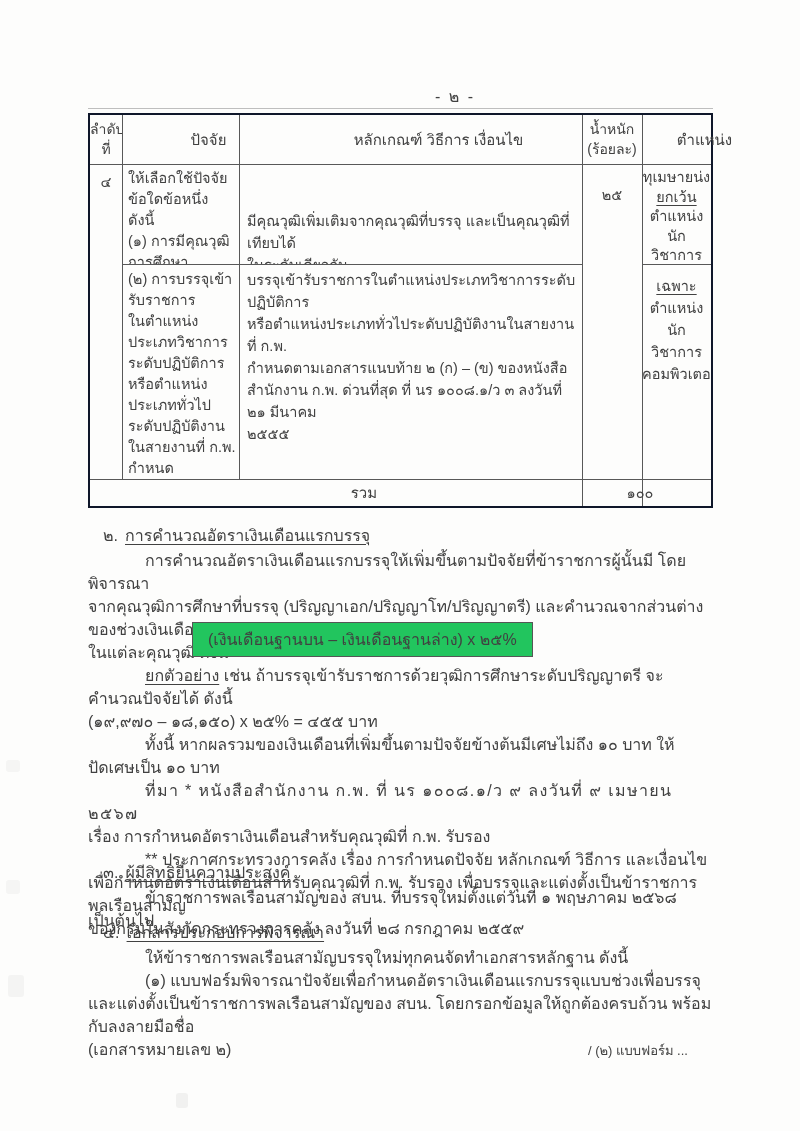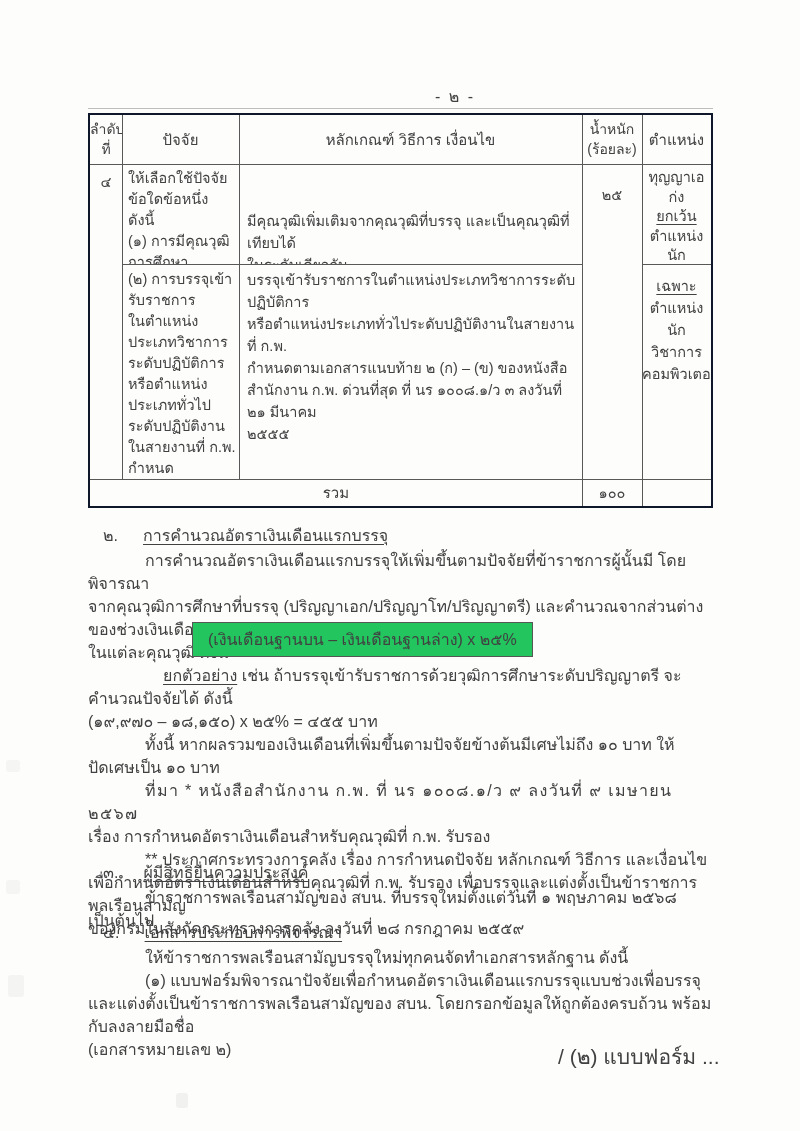--- a/index.html
+++ b/index.html
@@ -11,33 +11,33 @@
   .abs{position:absolute;}
   .pre{white-space:pre-line;}
   .page-number{left:405px;top:84px;width:100px;text-align:center;font-size:16px;letter-spacing:2px;}
   
   .tbl{left:88px;top:113px;width:625px;height:395px;border:2px solid #0f172a;box-sizing:border-box;}
   .tbl-top-ghost{left:88px;top:108px;width:625px;height:1px;background:#8a8a8a;opacity:.55;}
   .vline,.hline{position:absolute;background:#585858;}
   .vline{width:1px;}
   .hline{height:1px;}
   .cell{position:absolute;box-sizing:border-box;font-size:14.5px;line-height:22px;overflow:hidden;}
-  .c-center{display:flex;align-items:center;justify-content:center;text-align:center;}
+  .c-center{display:flex;align-items:center;justify-content:center;text-align:center;margin-left:28px;}
   .hdr{font-size:15px;}
   .hdr-small{font-size:14px;line-height:20px;padding-top:4px;text-align:center;}
-  .u{text-decoration:underline;text-underline-offset:3px;margin-left:18px;}
+  .u{text-decoration:underline;text-underline-offset:3px;}
   .cell p{margin:0;}
   
   .doc{left:88px;width:628px;font-size:16px;line-height:23px;}
   .indent{text-indent:57px;}
   .heading{margin:0 0 2px 15px;font-size:16px;}
   .heading .num{margin-right:7px;}
   .formula-box{left:192px;top:622px;border:1.5px solid #565656;padding:4px 15px;font-size:16px;background:#22c55e;}
   .ls{letter-spacing:1.4px;}
-  .cont{left:558px;top:1040px;font-size:21px;}
+  .cont{left:588px;top:1040px;font-size:13px;}
   .smudge{position:absolute;background:#9a9a9a;border-radius:3px;}
 </style>
 </head>
 <body>
 
 <div class="abs page-number">- ๒ -</div>
 
 <div class="abs tbl-top-ghost"></div>
 
 <div class="abs tbl">
@@ -77,21 +77,21 @@
 ดังนี้</p>
     <p class="pre">(๑) การมีคุณวุฒิการศึกษา
 ในระดับเดียวกันมากกว่า
 ๑ คุณวุฒิ</p>
   </div>
   <div class="cell" style="left:149px;top:49px;width:343px;height:100px;padding:46px 4px 0 8px;">
     <p class="pre">มีคุณวุฒิเพิ่มเติมจากคุณวุฒิที่บรรจุ และเป็นคุณวุฒิที่เทียบได้
 ในระดับเดียวกัน</p>
   </div>
   <div class="cell" style="left:552px;top:49px;width:69px;height:100px;text-align:center;padding-top:4px;line-height:19.5px;">
-    <p>ทุญญาเอก่ง</p>
+    <p>ทุเมษายน่ง</p>
     <p class="u">ยกเว้น</p>
     <p class="pre">ตำแหน่ง
 นักวิชาการ
 คอมพิวเตอร์</p>
   </div>
 
   <div class="cell" style="left:32px;top:149px;width:117px;height:215px;padding:5px 2px 0 6px;line-height:21px;">
     <p class="pre">(๒) การบรรจุเข้ารับราชการ
 ในตำแหน่งประเภทวิชาการ
 ระดับปฏิบัติการ หรือตำแหน่ง

